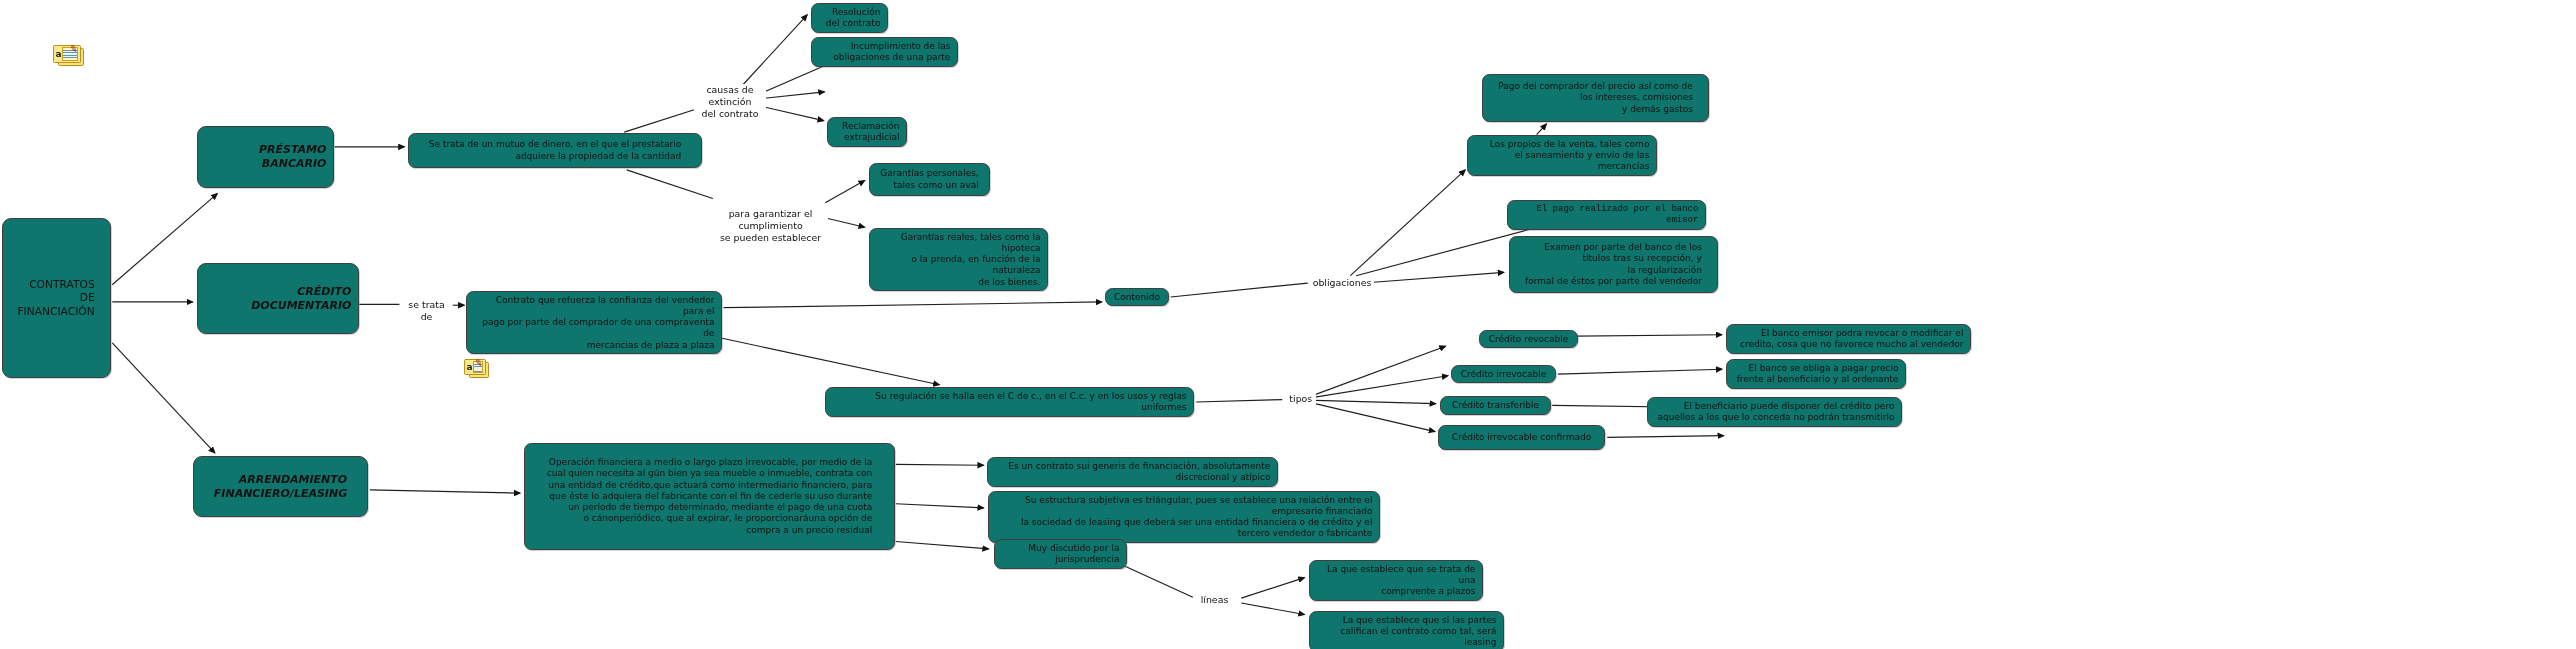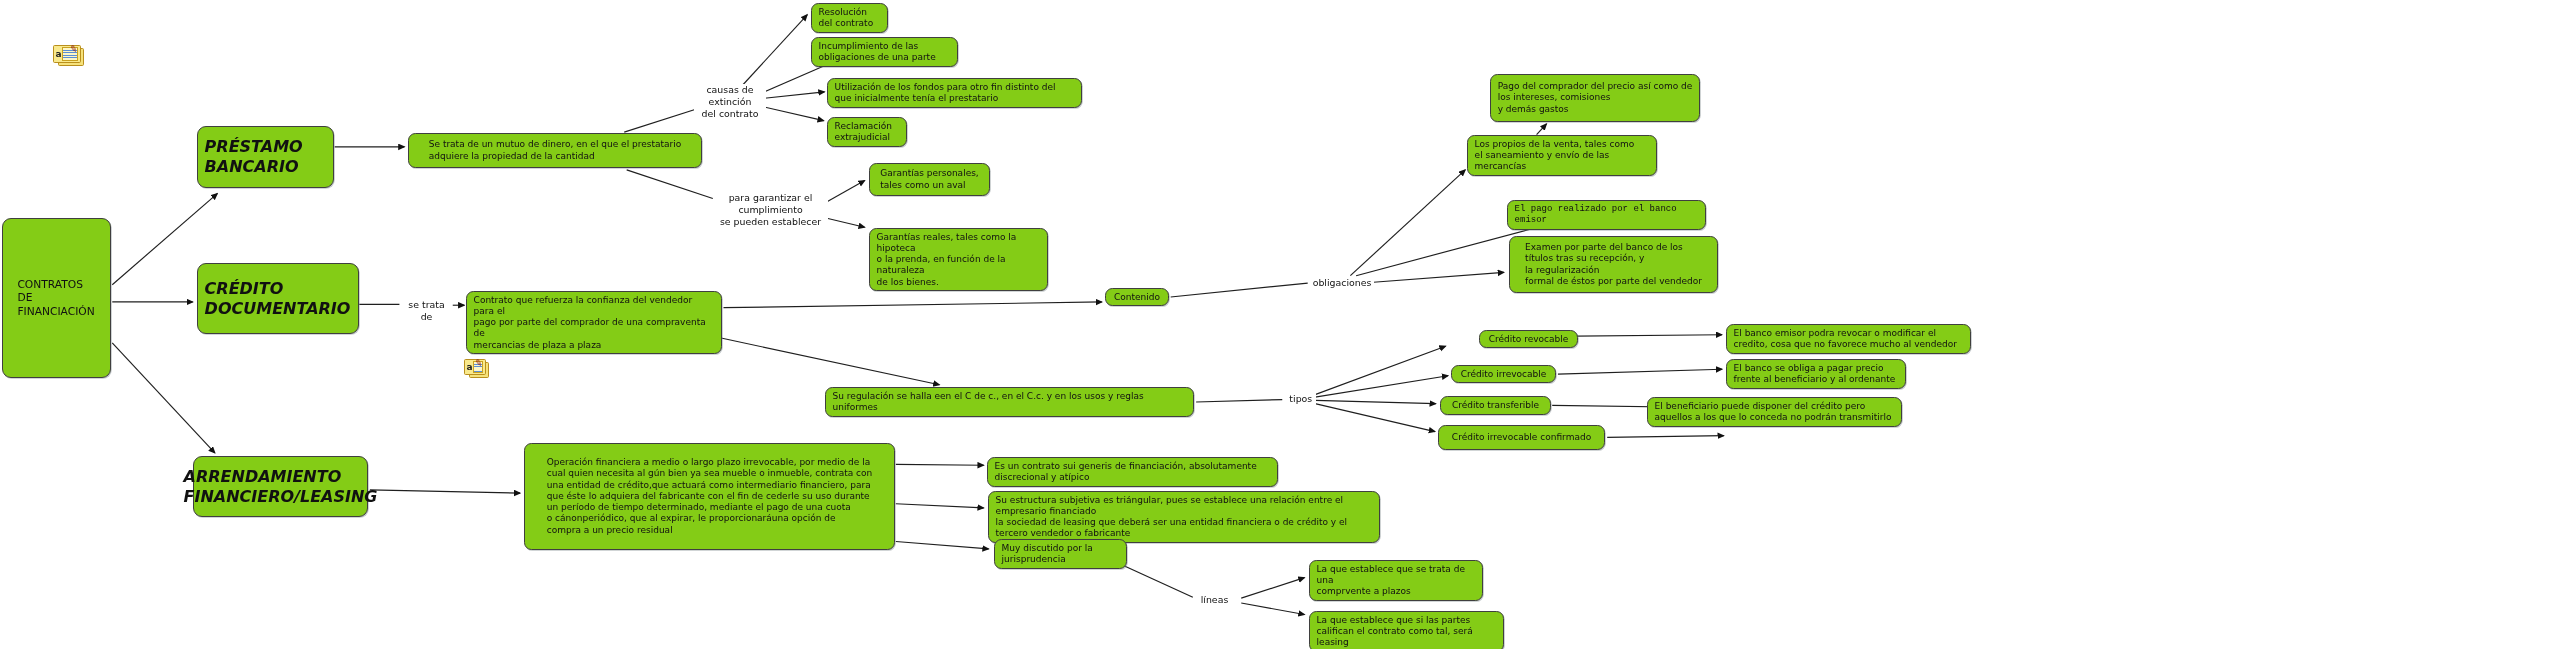--- a/index.html
+++ b/index.html
@@ -8,33 +8,33 @@
     width:2576px;height:649px;
     background:#ffffff;
     font-family:"DejaVu Sans","Liberation Sans",sans-serif;
     color:#111;
     overflow:hidden;
   }
   #wires{position:absolute;left:0;top:0;width:2576px;height:649px;}
   .node{
     position:absolute;
     box-sizing:border-box;
-    background:#84cc16;
+    background:#0f766e;
     border:1.3px solid #3f3f3f;
     border-radius:7.4px;
     box-shadow:0.8px 0.8px 0 rgba(120,130,135,.45);
     padding:2.5px 6.6px;
     font-size:9px;
     line-height:1.25;
-    text-align:left;
+    text-align:right;
     white-space:pre-line;
     display:flex;align-items:center;justify-content:center;
   }
   .concept{
-    font-weight:bold;font-style:italic;font-size:16px;border-radius:9px;
+    font-weight:bold;font-style:italic;font-size:11px;border-radius:9px;
   }
   .root{
     font-size:10.7px;border-radius:9px;
   }
   .link-label{
     position:absolute;
     font-size:9.4px;line-height:1.25;text-align:center;white-space:pre-line;
     background:#ffffff;
   }
   .note-icon{
@@ -142,38 +142,37 @@
   <div class="node concept" style="left:197px;top:263px;width:162px;height:71px;">CRÉDITO DOCUMENTARIO</div>
   <div class="node concept" style="left:193px;top:456px;width:175px;height:61px;">ARRENDAMIENTO
 FINANCIERO/LEASING</div>
 
   <div class="node" style="left:408px;top:133px;width:294px;min-height:35px;">Se trata de un mutuo de dinero, en el que el prestatario
 adquiere la propiedad de la cantidad</div>
   <div class="link-label" style="left:694px;top:84px;width:72px;">causas de extinción
 del contrato</div>
   <div class="node" style="left:811px;top:3.3px;width:77px;min-height:19px;">Resolución del contrato</div>
   <div class="node" style="left:811px;top:37px;width:147px;min-height:21.3px;">Incumplimiento de las obligaciones de una parte</div>
-  <div class="node" style="left:827px;top:78px;width:255px;min-height:25.4px;">Utilización de los fondos para otro fin distinto del que inicialmente tenía el prestatario</div>
   <div class="node" style="left:827px;top:117px;width:80px;min-height:24px;">Reclamación extrajudicial</div>
-  <div class="link-label" style="left:713px;top:192px;width:115px;">para garantizar el
+  <div class="link-label" style="left:713px;top:208px;width:115px;">para garantizar el
 cumplimiento
 se pueden establecer</div>
   <div class="node" style="left:869px;top:163px;width:121px;min-height:33px;">Garantías personales,
 tales como un aval</div>
   <div class="node" style="left:869px;top:228px;width:179px;min-height:48px;">Garantías reales, tales como la hipoteca
 o la prenda, en función de la naturaleza
 de los bienes.</div>
 
   <div class="link-label" style="left:401px;top:299px;width:51px;">se trata de</div>
   <div class="node" style="left:466px;top:291px;width:256px;min-height:47px;">Contrato que refuerza la confianza del vendedor para el
 pago por parte del comprador de una compraventa de
 mercancias de plaza a plaza</div>
   <div class="node" style="left:1105px;top:288px;width:64px;min-height:18px;">Contenido</div>
   <div class="link-label" style="left:1310px;top:277px;width:64px;">obligaciones</div>
-  <div class="node" style="left:1482px;top:74px;width:210px;min-height:48px;margin-left:8px;">Pago del comprador del precio así como de
+  <div class="node" style="left:1482px;top:74px;width:227px;min-height:48px;">Pago del comprador del precio así como de
 los intereses, comisiones
 y demás gastos</div>
   <div class="node" style="left:1467px;top:135px;width:190px;min-height:31px;">Los propios de la venta, tales como
 el saneamiento y envío de las mercancías</div>
   <div class="node" style="left:1507px;top:200px;width:199px;min-height:19.7px;font-family:Liberation Mono, monospace;">El pago realizado por el banco emisor</div>
   <div class="node" style="left:1509px;top:236px;width:209px;min-height:57px;">Examen por parte del banco de los
 títulos tras su recepción, y
 la regularización
 formal de éstos por parte del vendedor</div>
   <div class="node" style="left:825px;top:387px;width:369px;min-height:29.6px;">Su regulación se halla een el C de c., en el C.c. y en los usos y reglas uniformes</div>

